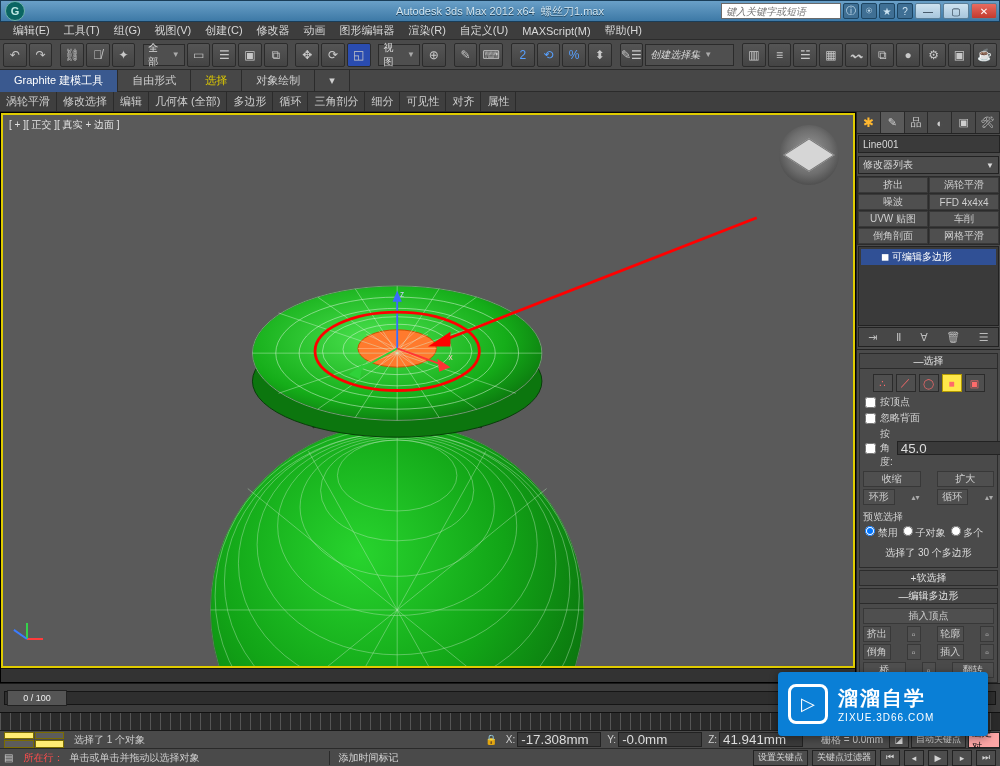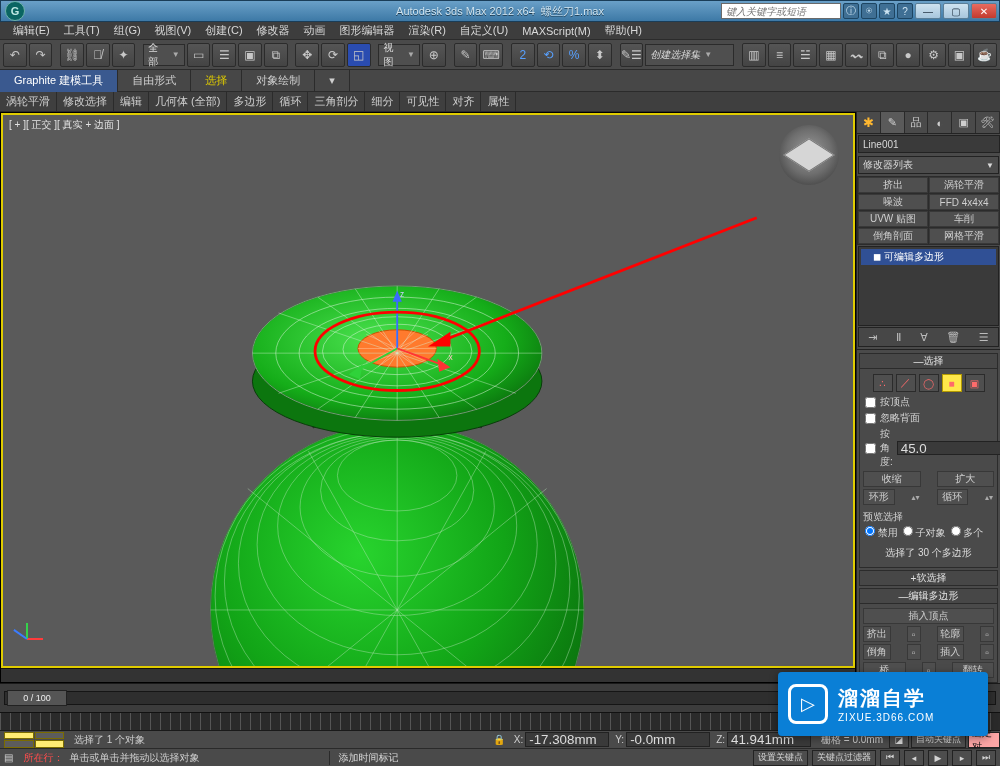--- a/index.html
+++ b/index.html
@@ -73,21 +73,21 @@
   .cp-tab{flex:1;display:flex;align-items:center;justify-content:center;background:#4a4a4a;border-right:1px solid #2a2a2a;font-size:11px;color:#cfcfcf;}
   .cp-tab.active{background:#5a5a5a;}
   .cp-tab .sun{color:#ffb830;font-size:13px;}
   .cp-obj{height:18px;display:flex;margin:1px;}
   .cp-obj input{flex:1;background:#3a3a3a;border:1px solid #222;color:var(--text);font-size:10px;padding:0 4px;}
   .cp-dd{height:18px;margin:2px 1px;background:#4c4c4c;border:1px solid #222;display:flex;align-items:center;padding:0 4px;color:var(--text);font-size:10px;}
   .cp-dd .arrow{margin-left:auto;font-size:8px;}
   .cp-btn-grid{display:grid;grid-template-columns:1fr 1fr;gap:1px;padding:1px;background:#2b2b2b;}
   .cp-btn{height:16px;background:#4f4f4f;display:flex;align-items:center;justify-content:center;font-size:10px;color:#cfcfcf;border:1px solid #383838;}
   .cp-stack{height:80px;margin:1px;background:#3a3a3a;border:1px solid #222;padding:2px;}
-  .cp-stack .item{font-size:10px;color:#fff;background:#305095;padding:1px 12px;}
+  .cp-stack .item{font-size:10px;color:#fff;background:#305095;padding:1px 20px;}
   .cp-stack-controls{height:20px;margin:0 1px 2px;display:flex;align-items:center;justify-content:space-around;background:#474747;border:1px solid #222;color:#bcbcbc;}
   .cp-stack-controls span{font-size:11px;}
   .cp-scroll{flex:1;overflow:hidden;border-top:1px solid #222;padding:1px;}
   .rollout-head{height:16px;background:#474747;border:1px solid #2b2b2b;color:#e2e2e2;font-size:10px;text-align:center;display:flex;align-items:center;justify-content:center;margin:2px 1px 0;}
   .rollout-body{background:#4a4a4a;border:1px solid #2b2b2b;border-top:none;padding:3px;margin:0 1px;}
   .subobj-row{display:flex;gap:3px;justify-content:center;padding:2px 0;}
   .subobj{width:20px;height:18px;border:1px solid #2b2b2b;background:#4f4f4f;display:flex;align-items:center;justify-content:center;font-size:10px;color:#ff6b6b;}
   .subobj.active{background:#ffe84a;border:1px solid #b39a00;}
   .cp-check{display:flex;align-items:center;gap:4px;font-size:10px;color:#d4d4d4;padding:1px 2px;}
   .cp-check input{width:11px;height:11px;accent-color:#444;}
@@ -485,21 +485,21 @@
         </div>
     </div>
     <div class="sel">选择了 1 个对象</div>
     <span class="lock">🔒</span>
     <span class="coord-lbl">X:</span>
       <input class="coord-box" value="-17.308mm" style="">
     <span class="coord-lbl">Y:</span>
       <input class="coord-box" value="-0.0mm" style="">
     <span class="coord-lbl">Z:</span>
       <input class="coord-box" value="41.941mm" style="">
-    <span style="margin-left:8px">栅格 = 0.0mm</span>
+    <span style="margin-left:16px">栅格 = 0.0mm</span>
     <div class="anim-group">
       <div class="anim-btn">◪</div>
       <div class="anim-btn" style="width:auto;padding:0 4px">自动关键点</div>
       <div class="anim-dd">选定对</div>
     </div>
   </div>
   <div class="status2">
     <span>▤</span>
     <span class="tag">所在行：</span>
     <span class="hint">单击或单击并拖动以选择对象</span>

